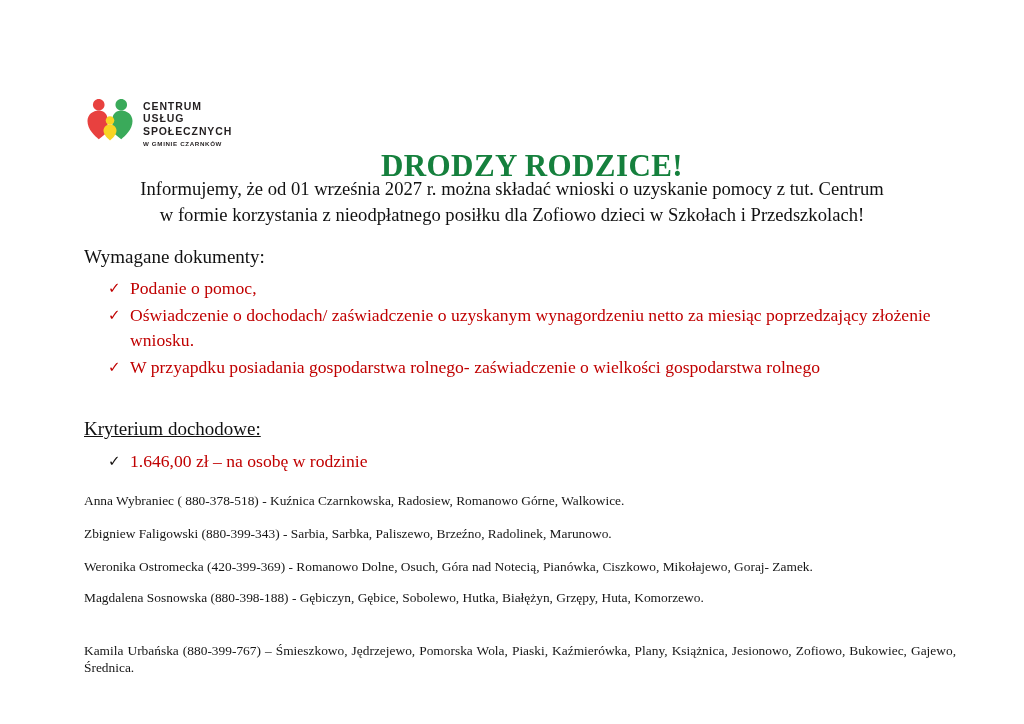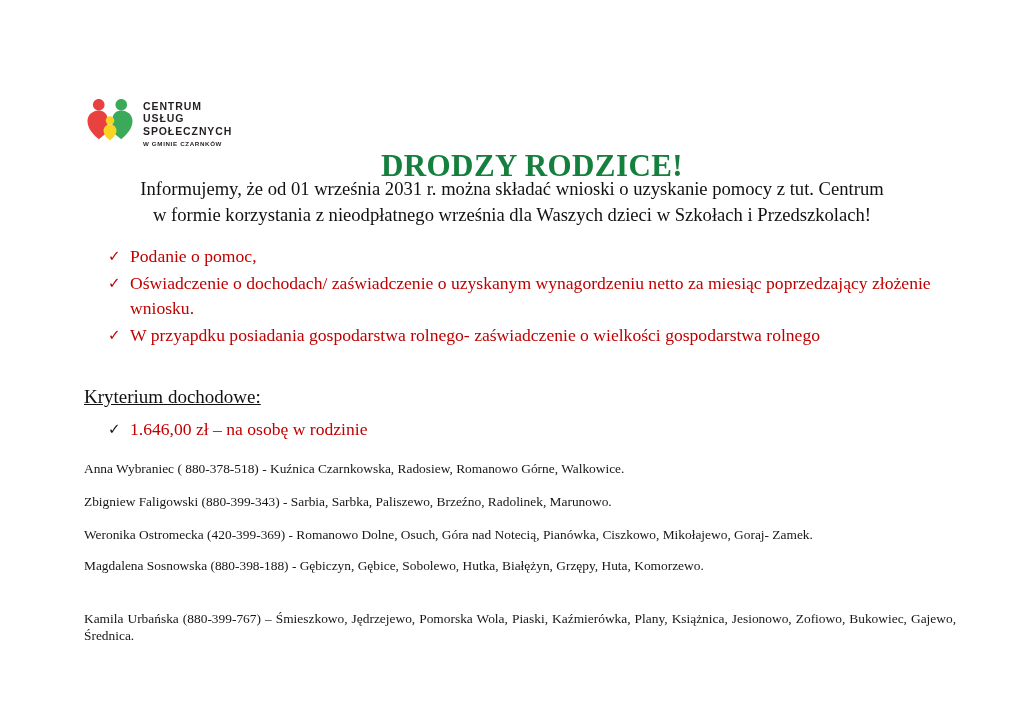--- a/index.html
+++ b/index.html
@@ -172,24 +172,25 @@
       <span class="l3">SPOŁECZNYCH</span>
       <span class="l4">W GMINIE CZARNKÓW</span>
     </div>
   </div>
 
   <h1 class="doc-title">DRODZY RODZICE!</h1>
 
   <div class="content">
 
     <p class="intro">
-      <span class="ln">Informujemy, że od 01 września 2031 r. można składać wnioski o uzyskanie pomocy z tut. Centrum</span>
-      <span class="ln">w formie korzystania z nieodpłatnego września dla Waszych dzieci w Szkołach i Przedszkolach!</span>
+      <span class="ln">Informujemy, że od 01 września 2027 r. można składać wnioski o uzyskanie pomocy z tut. Centrum</span>
+      <span class="ln">w formie korzystania z nieodpłatnego posiłku dla Zofiowo dzieci w Szkołach i Przedszkolach!</span>
     </p>
 
+    <p class="section-head">Wymagane dokumenty:</p>
     <ul class="checklist">
       <li>
         <span class="tick">✓</span>
         <span>Podanie o pomoc,</span>
       </li>
       <li>
         <span class="tick">✓</span>
         <span>Oświadczenie o dochodach/ zaświadczenie o uzyskanym wynagordzeniu netto za miesiąc poprzedzający złożenie wniosku.</span>
       </li>
       <li>

